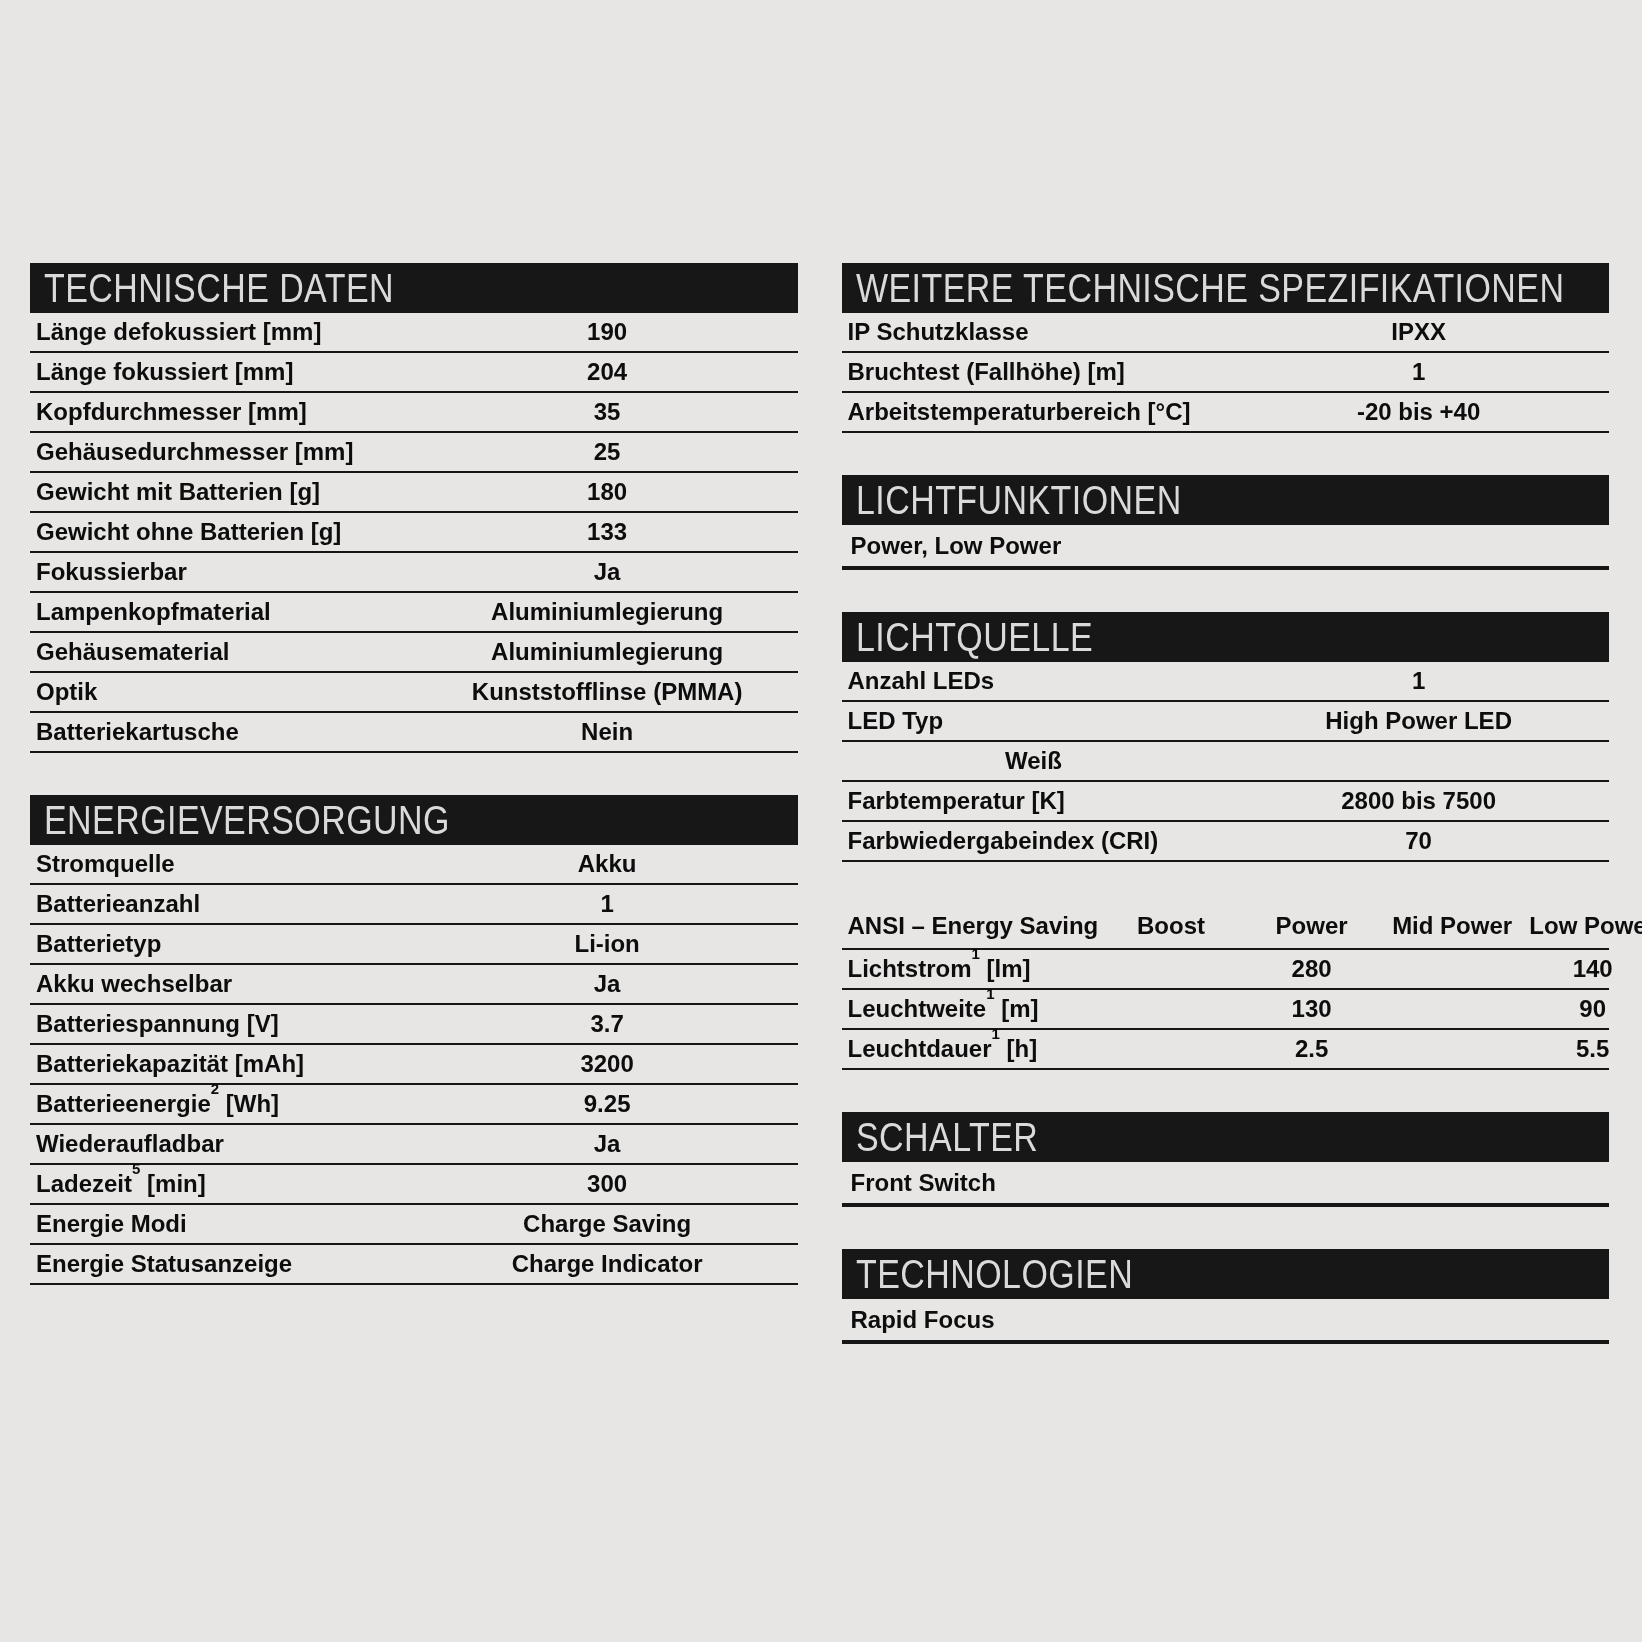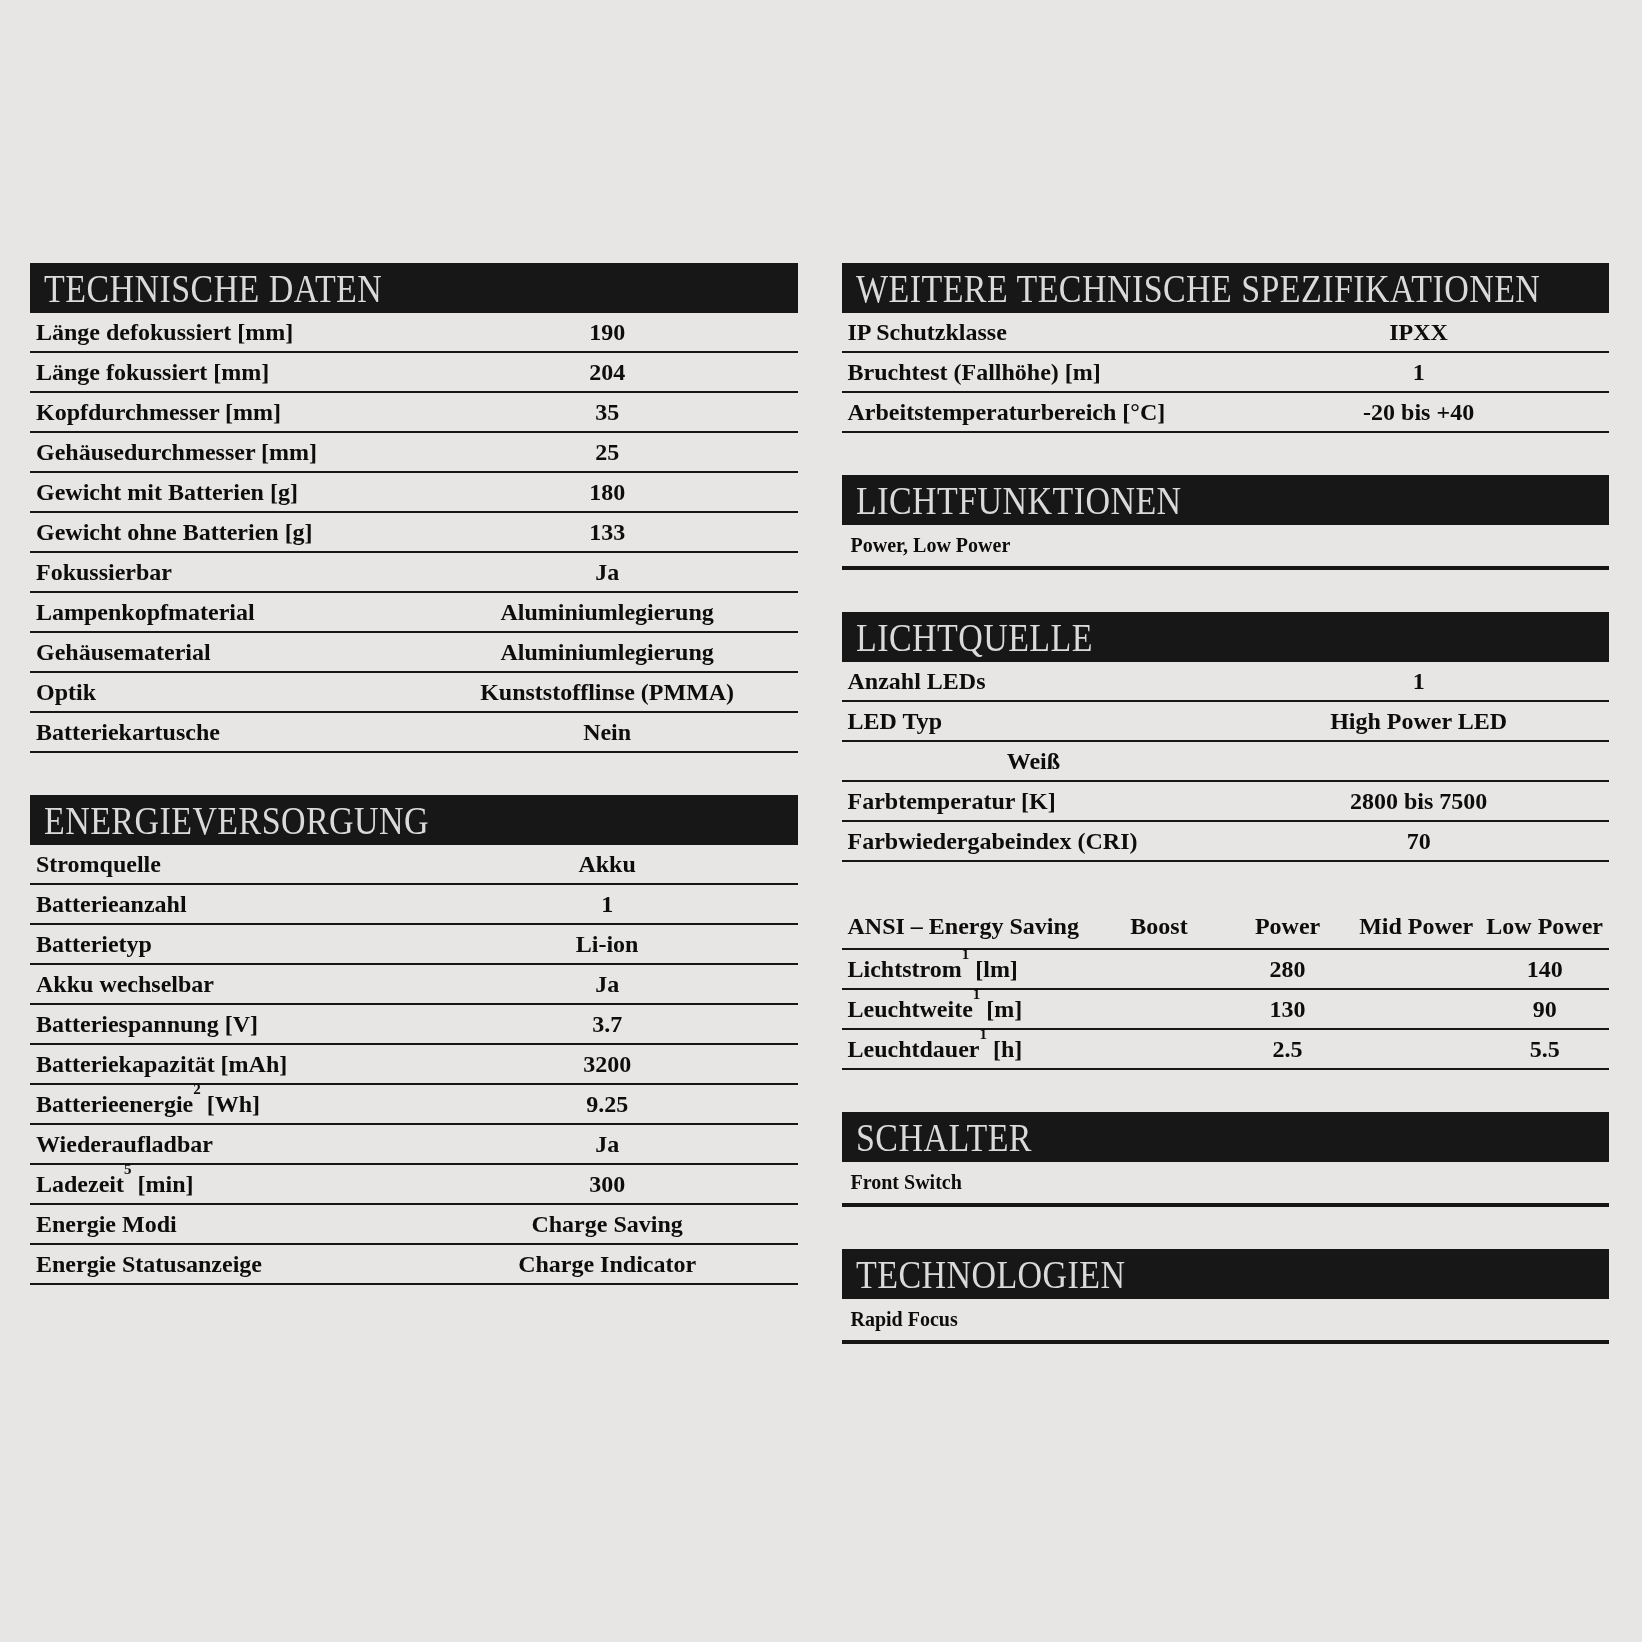--- a/index.html
+++ b/index.html
@@ -18,21 +18,21 @@
     overflow:hidden;
     position:relative;
   }
   .columns{
     position:absolute;
     top:263px;left:30px;right:33px;
     display:flex;
     gap:44px;
   }
   .col{flex:1;min-width:0;}
-  .section{margin-bottom:42px;font-family:Liberation Serif, serif;}
+  .section{margin-bottom:42px;}
   .bar{
     background:var(--bar);
     height:50px;
     display:flex;
     align-items:center;
     padding-left:14px;
     overflow:hidden;
   }
   .bar-title{
     color:var(--bar-text);
@@ -59,32 +59,33 @@
     position:relative;
     top:-9px;
     font-weight:700;
   }
   .single-row{
     display:flex;
     align-items:center;
     height:41px;
     padding-left:9px;
     border-bottom:4px solid var(--line);
-    font-size:20px;
+    font-size:24px;
     font-weight:700;
     white-space:nowrap;
   }
   .grid-row{
     display:grid;
     grid-template-columns:33% 16.75% 16.75% 16.75% 16.75%;
     align-items:center;
     height:38px;
     border-bottom:2px solid var(--line);
     font-size:24px;
     font-weight:700;
+    gap:12px;
   }
   .grid-row.head{height:44px;border-bottom:2px solid var(--line);}
   .grid-row .c0{padding-left:6px;text-align:left;white-space:nowrap;}
   .grid-row .c{text-align:center;white-space:nowrap;}
 </style>
 </head>
 <body>
 
 <div class="columns">
   <div class="col">

